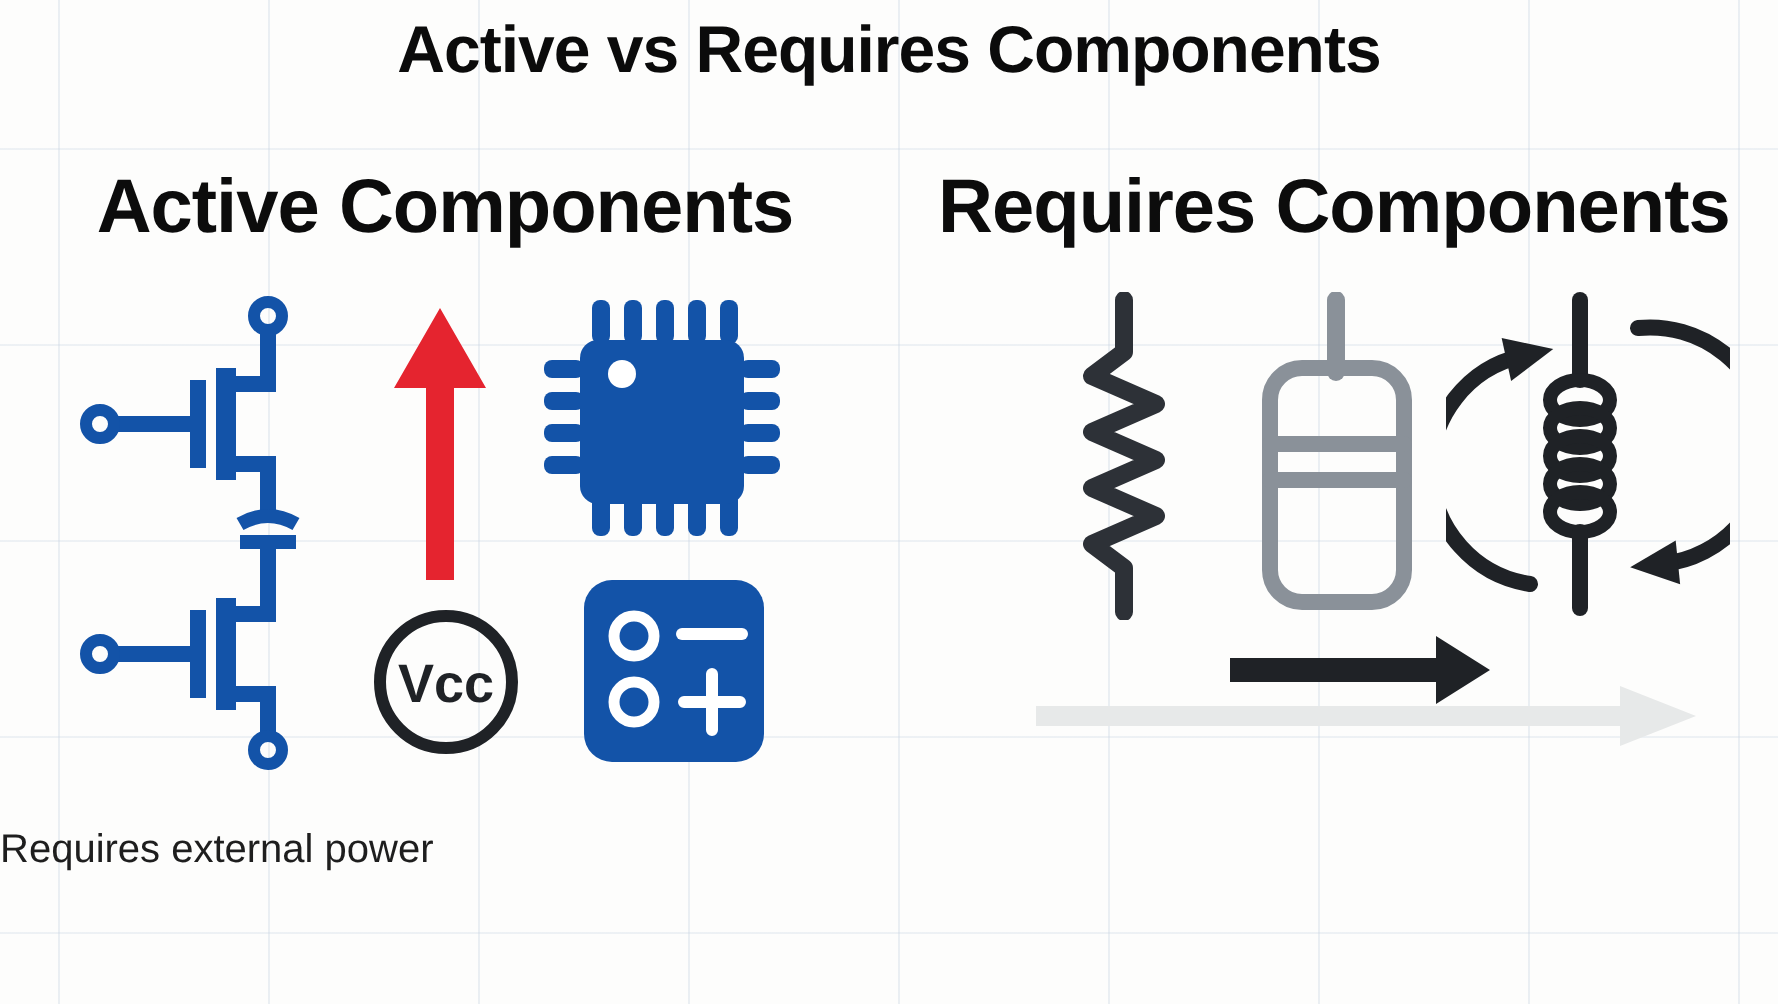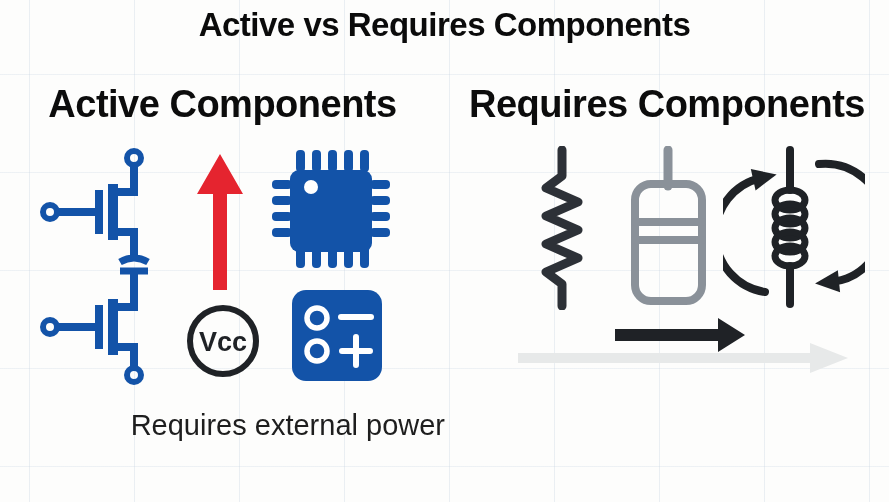--- a/index.html
+++ b/index.html
@@ -17,21 +17,21 @@
   .title{
     top:6px;left:0;width:889px;text-align:center;
     font-size:33px;font-weight:700;color:#0b0b0b;letter-spacing:-0.5px;
   }
   .col-heading{
     top:83px;text-align:center;font-size:38px;font-weight:700;color:#0c0c0c;letter-spacing:-0.5px;
   }
   .col-heading.left{left:0;width:445px;}
   .col-heading.right{left:445px;width:444px;}
   .caption{
-    top:408px;text-align:right;font-size:29px;font-weight:400;color:#1e1e1e;line-height:35px;
+    top:408px;text-align:left;font-size:20px;font-weight:400;color:#1e1e1e;line-height:35px;
   }
   .caption.left{left:0;width:445px;}
   .caption.right{left:445px;width:444px;}
   svg{display:block;}
 </style>
 </head>
 <body>
 
 <div class="page">
 

